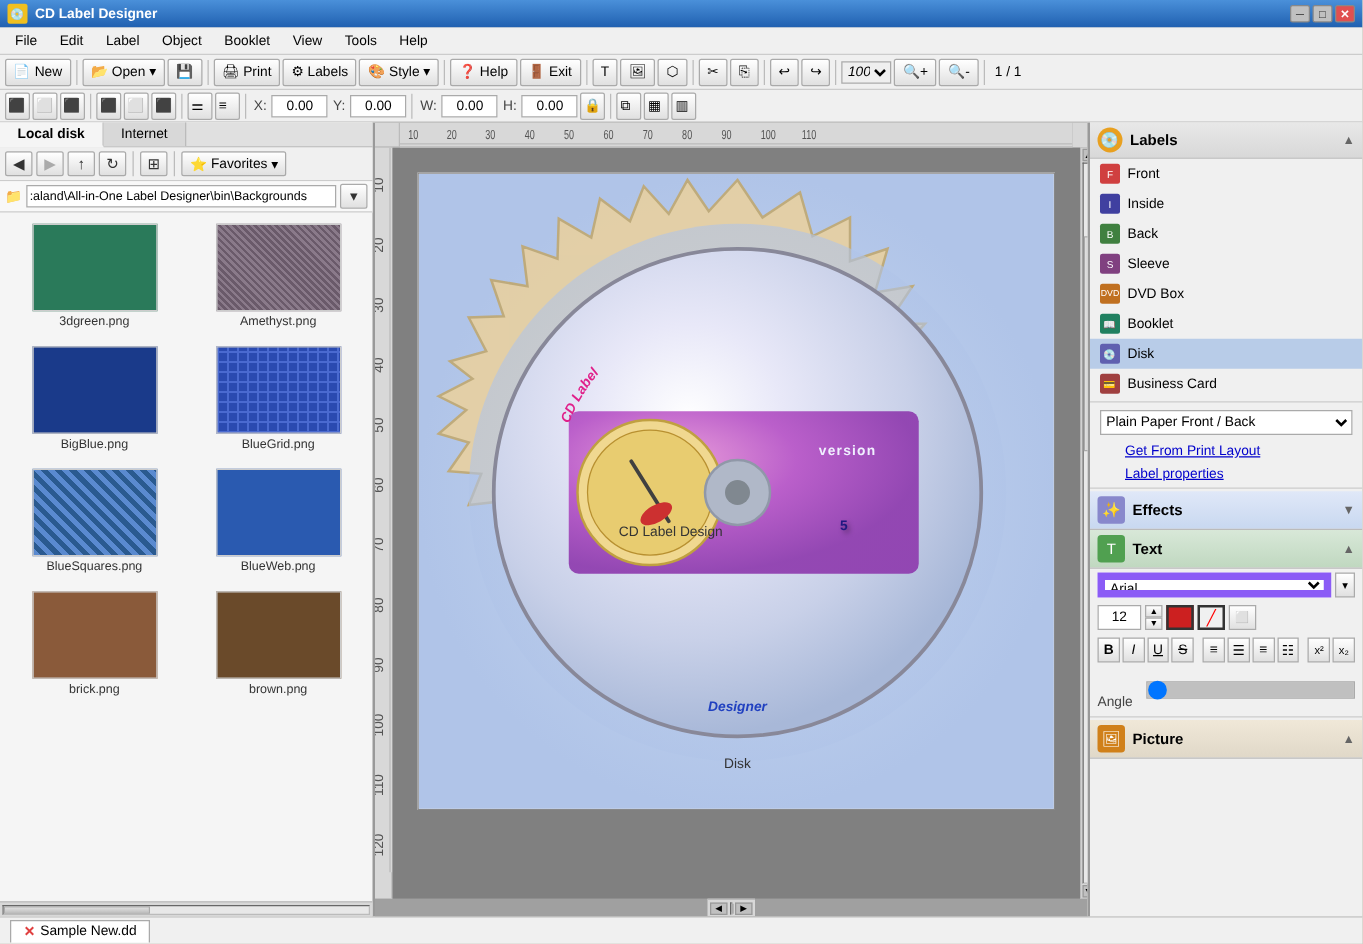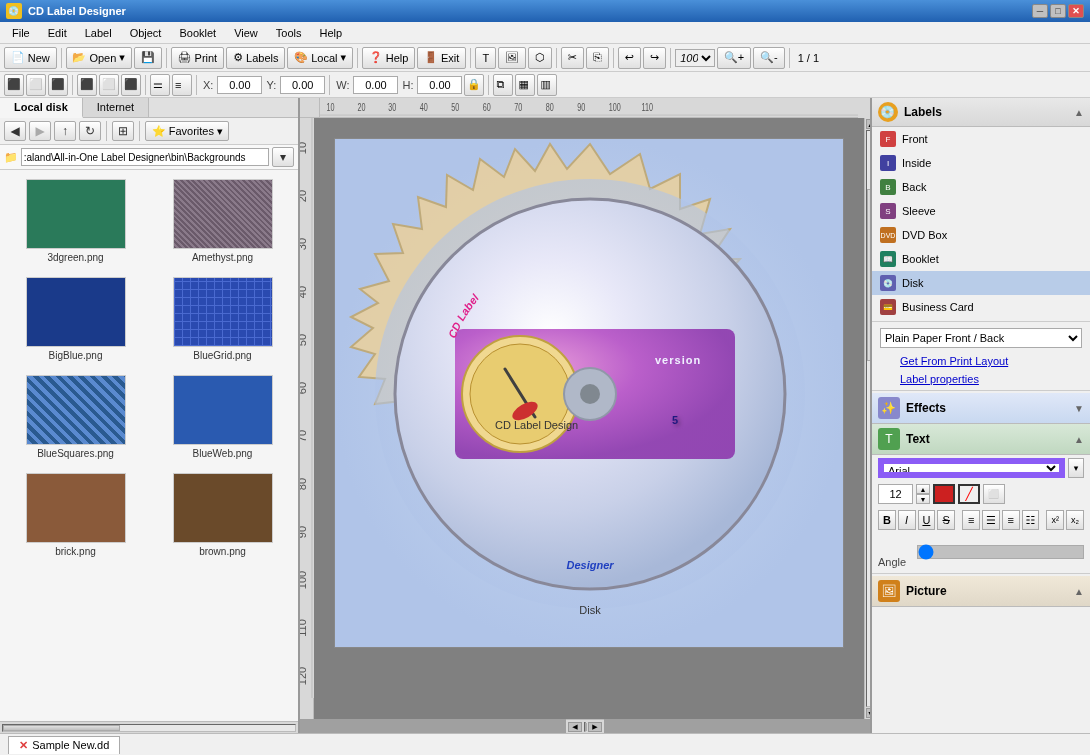--- a/index.html
+++ b/index.html
@@ -484,21 +484,21 @@
   <div class="toolbar-btn">
     <span>🖨</span>
     <span>Print</span>
   </div>
   <div class="toolbar-btn">
     <span>⚙</span>
     <span>Labels</span>
   </div>
   <div class="toolbar-btn">
     <span>🎨</span>
-    <span>Local</span>
+    <span>Style</span>
     <span>▾</span>
   </div>
   <div class="toolbar-sep"></div>
   <div class="toolbar-btn">
     <span>❓</span>
     <span>Help</span>
   </div>
   <div class="toolbar-btn">
     <span>🚪</span>
     <span>Exit</span>

